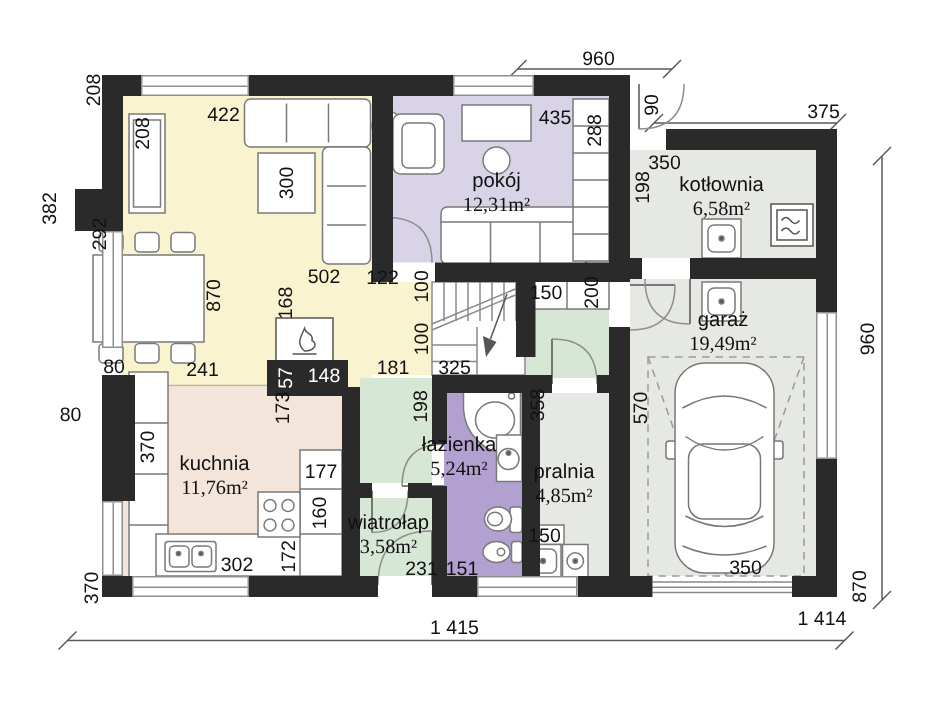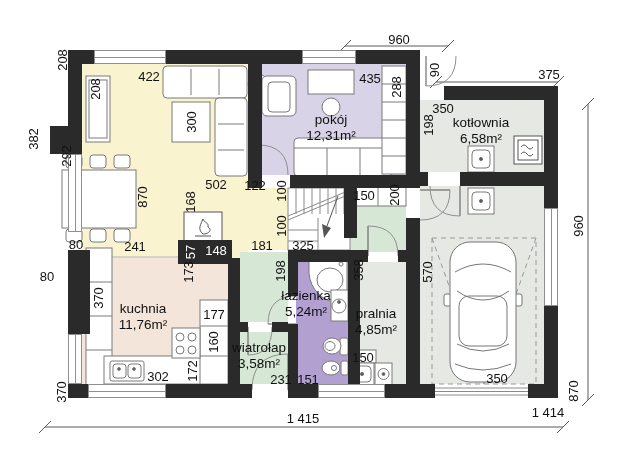--- a/index.html
+++ b/index.html
@@ -10,21 +10,21 @@
   .wall{position:absolute;background:var(--wall,#2a2a2a);z-index:30;}
   .win{position:absolute;background:#fff;border:1px solid #8f8f8f;box-sizing:border-box;z-index:31;}
   .win-h::before{content:"";position:absolute;left:0;right:0;top:50%;height:1px;background:#8f8f8f;}
   .win-v::before{content:"";position:absolute;top:0;bottom:0;left:50%;width:1px;background:#8f8f8f;}
   .dim{position:absolute;z-index:40;font-size:13px;font-weight:normal;font-style:normal;
        color:#121212;white-space:nowrap;line-height:1;transform:translate(-50%,-50%);}
   .dim.v{transform:translate(-50%,-50%) rotate(-90deg);}
   .dim.inv{color:#fff;}
   .room-label{position:absolute;z-index:40;transform:translate(-50%,-50%);text-align:center;
        font-size:13.5px;color:#101010;line-height:1.15;white-space:nowrap;}
-  .room-label .ar{display:block;}
+  .room-label .ar{display:block;font-family:Liberation Serif, serif;}
   .room-label.wrap{width:78px;white-space:normal;}
 </style>
 </head>
 <body>
 
 <div class="plan">
 
   <div class="floor" style="left:82px;top:64px;width:166px;height:194px;background:var(--floor-living)"></div>
   <div class="floor" style="left:232px;top:188px;width:56px;height:62px;background:var(--floor-living)"></div>
   <div class="floor" style="left:262px;top:64px;width:144px;height:111px;background:var(--floor-bedroom)"></div>
@@ -272,20 +272,23 @@
   <i class="win win-v" style="left:68px;top:334px;width:14px;height:50px"></i>
   <i class="win win-h" style="left:88px;top:384px;width:78px;height:14px"></i>
   <i class="win win-h" style="left:318px;top:384px;width:67px;height:14px"></i>
   <i class="win win-v" style="left:544px;top:208px;width:14px;height:98px"></i>
 
   <div class="room-label" style="left:331px;top:128px">
     <span class="nm">pokój</span><span class="ar">12,31m²</span>
   </div>
   <div class="room-label" style="left:481px;top:131px">
     <span class="nm">kotłownia</span><span class="ar">6,58m²</span>
+  </div>
+  <div class="room-label" style="left:482px;top:221px">
+    <span class="nm">garaż</span><span class="ar">19,49m²</span>
   </div>
   <div class="room-label" style="left:143px;top:317px">
     <span class="nm">kuchnia</span><span class="ar">11,76m²</span>
   </div>
   <div class="room-label" style="left:306px;top:304px">
     <span class="nm">łazienka</span><span class="ar">5,24m²</span>
   </div>
   <div class="room-label" style="left:259px;top:356px">
     <span class="nm">wiatrołap</span><span class="ar">3,58m²</span>
   </div>

